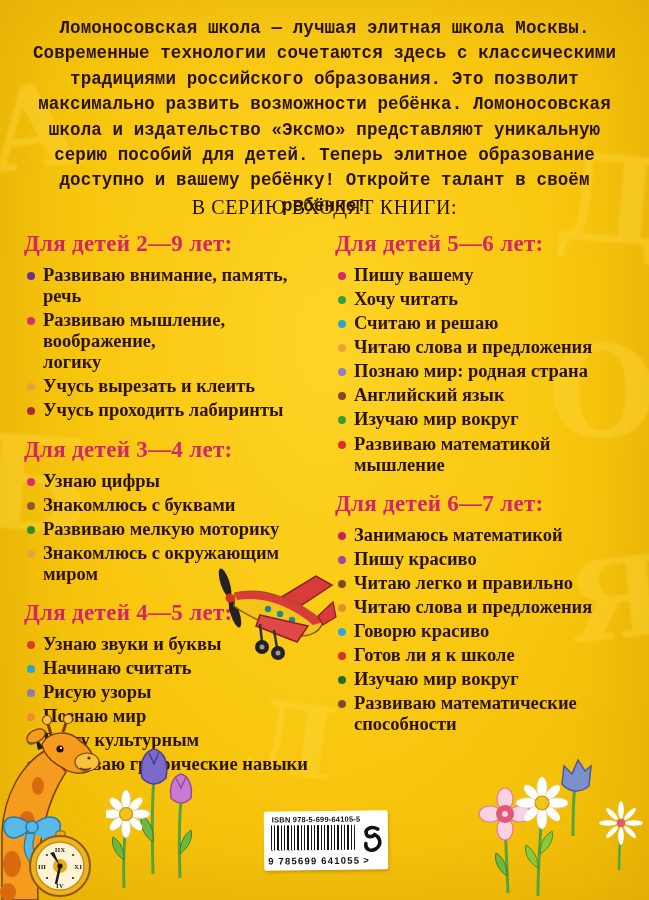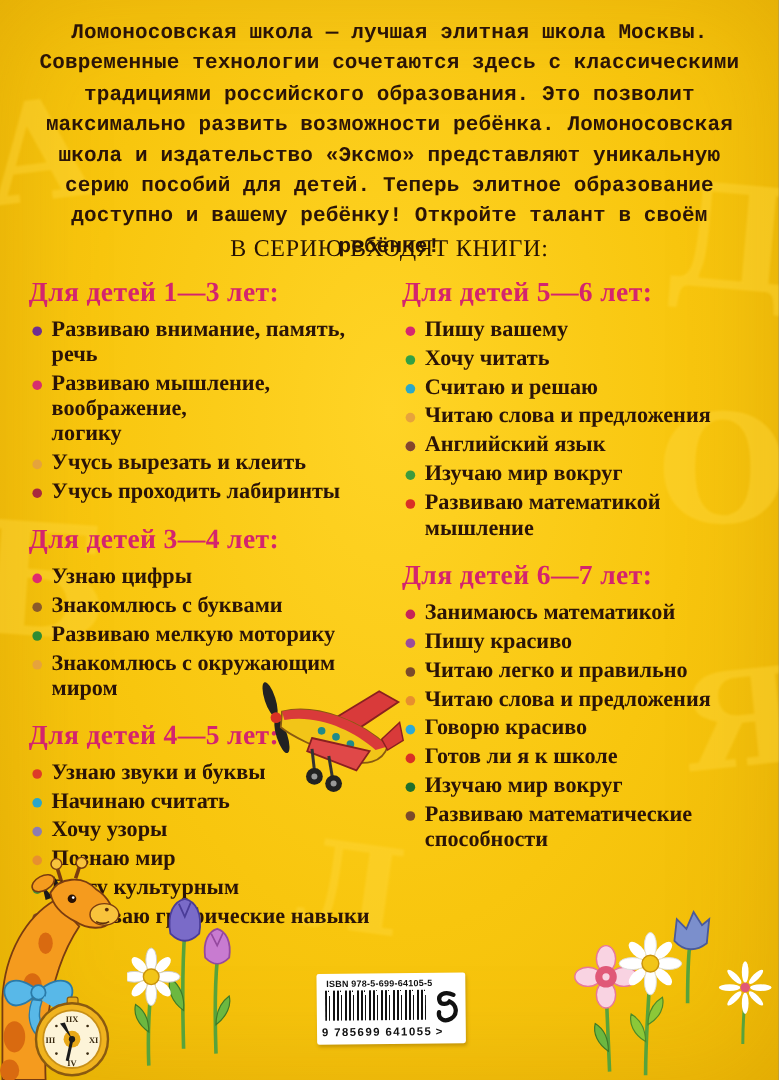--- a/index.html
+++ b/index.html
@@ -81,21 +81,21 @@
   <span class="wm w4">Я</span>
   <span class="wm w5">Л</span>
 
   <p class="intro">Ломоносовская школа — лучшая элитная школа Москвы. Современные технологии сочетаются здесь с классическими традициями российского образования. Это позволит максимально развить возможности ребёнка. Ломоносовская школа и издательство «Эксмо» представляют уникальную серию пособий для детей. Теперь элитное образование доступно и вашему ребёнку! Откройте талант в своём ребёнке!</p>
 
   <h2 class="series">В СЕРИЮ ВХОДЯТ КНИГИ:</h2>
 
   <div class="cols">
     <div class="col">
       <div class="sec">
-        <h3 class="sec-title">Для детей 1—3 лет:</h3>
+        <h3 class="sec-title">Для детей 2—9 лет:</h3>
         <ul class="items">
             <li class="item"><span class="dot" style="background: rgb(111, 46, 145);"></span><span class="itx">Развиваю внимание, память, речь</span></li>
             <li class="item"><span class="dot" style="background: rgb(214, 48, 110);"></span><span class="itx">Развиваю мышление, воображение,
 логику</span></li>
             <li class="item"><span class="dot" style="background: rgb(229, 163, 60);"></span><span class="itx">Учусь вырезать и клеить</span></li>
             <li class="item"><span class="dot" style="background: rgb(168, 41, 61);"></span><span class="itx">Учусь проходить лабиринты</span></li>
           </ul>
       </div>
       <div class="sec">
         <h3 class="sec-title">Для детей 3—4 лет:</h3>
@@ -105,36 +105,36 @@
             <li class="item"><span class="dot" style="background: rgb(47, 140, 51);"></span><span class="itx">Развиваю мелкую моторику</span></li>
             <li class="item"><span class="dot" style="background: rgb(230, 163, 60);"></span><span class="itx">Знакомлюсь с окружающим
 миром</span></li>
           </ul>
       </div>
       <div class="sec">
         <h3 class="sec-title">Для детей 4—5 лет:</h3>
         <ul class="items">
             <li class="item"><span class="dot" style="background: rgb(221, 59, 40);"></span><span class="itx">Узнаю звуки и буквы</span></li>
             <li class="item"><span class="dot" style="background: rgb(43, 166, 201);"></span><span class="itx">Начинаю считать</span></li>
-            <li class="item"><span class="dot" style="background: rgb(141, 124, 178);"></span><span class="itx">Хочу узоры</span></li>
+            <li class="item"><span class="dot" style="background: rgb(141, 124, 178);"></span><span class="itx">Рисую узоры</span></li>
             <li class="item"><span class="dot" style="background: rgb(231, 144, 48);"></span><span class="itx">Познаю мир</span></li>
             <li class="item"><span class="dot" style="background: rgb(67, 145, 60);"></span><span class="itx">Расту культурным</span></li>
             <li class="item"><span class="dot" style="background: rgb(124, 74, 43);"></span><span class="itx">Развиваю графические навыки</span></li>
           </ul>
       </div>
     </div>
     <div class="col">
       <div class="sec">
         <h3 class="sec-title">Для детей 5—6 лет:</h3>
         <ul class="items">
             <li class="item"><span class="dot" style="background: rgb(214, 40, 111);"></span><span class="itx">Пишу вашему</span></li>
             <li class="item"><span class="dot" style="background: rgb(51, 160, 68);"></span><span class="itx">Хочу читать</span></li>
             <li class="item"><span class="dot" style="background: rgb(43, 168, 201);"></span><span class="itx">Считаю и решаю</span></li>
             <li class="item"><span class="dot" style="background: rgb(231, 163, 60);"></span><span class="itx">Читаю слова и предложения</span></li>
-            <li class="item"><span class="dot" style="background: rgb(143, 125, 198);"></span></li>
+            <li class="item"><span class="dot" style="background: rgb(143, 125, 198);"></span><span class="itx">Познаю мир: родная страна</span></li>
             <li class="item"><span class="dot" style="background: rgb(134, 70, 42);"></span><span class="itx">Английский язык</span></li>
             <li class="item"><span class="dot" style="background: rgb(61, 155, 61);"></span><span class="itx">Изучаю мир вокруг</span></li>
             <li class="item"><span class="dot" style="background: rgb(217, 47, 38);"></span><span class="itx">Развиваю математикой мышление</span></li>
           </ul>
       </div>
       <div class="sec">
         <h3 class="sec-title">Для детей 6—7 лет:</h3>
         <ul class="items">
             <li class="item"><span class="dot" style="background: rgb(198, 36, 88);"></span><span class="itx">Занимаюсь математикой</span></li>
             <li class="item"><span class="dot" style="background: rgb(155, 77, 155);"></span><span class="itx">Пишу красиво</span></li>

